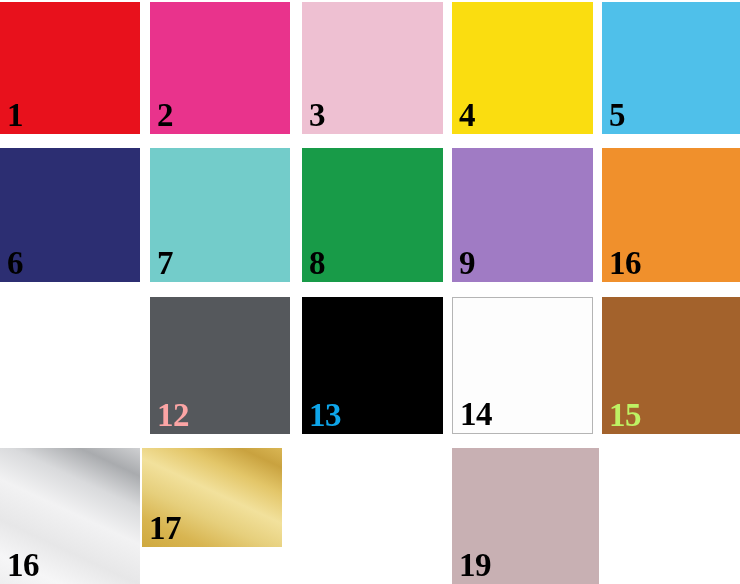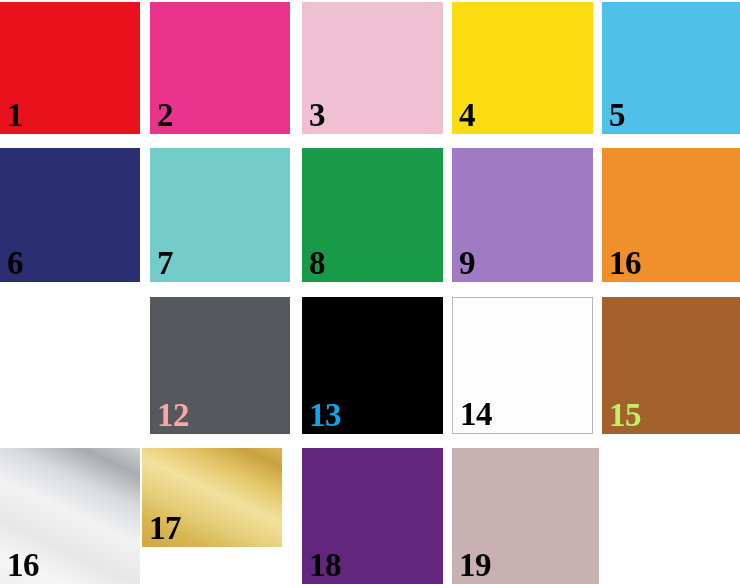--- a/index.html
+++ b/index.html
@@ -99,20 +99,17 @@
     </div>
     <div class="swatch" style="left: 602px; top: 297px; width: 138px; height: 137px; background: rgb(163, 98, 44);">
       <span class="swatch-label" style="color: #bef264;">15</span>
     </div>
     <div class="swatch" style="left: 0px; top: 448px; width: 140px; height: 136px; background: linear-gradient(205deg, rgb(207, 208, 210) 0%, rgb(169, 171, 174) 14%, rgb(217, 218, 220) 30%, rgb(242, 242, 243) 48%, rgb(231, 231, 232) 68%, rgb(246, 246, 247) 86%, rgb(238, 238, 239) 100%);">
       <span class="swatch-label" style="color: rgb(0, 0, 0);">16</span>
     </div>
     <div class="swatch" style="left: 142px; top: 448px; width: 140px; height: 99px; background: linear-gradient(205deg, rgb(217, 182, 84) 0%, rgb(201, 162, 63) 12%, rgb(227, 198, 105) 28%, rgb(242, 225, 156) 46%, rgb(230, 207, 124) 64%, rgb(216, 181, 81) 82%, rgb(207, 169, 63) 100%); padding-left: 33px;">
       <span class="swatch-label" style="color: rgb(0, 0, 0);">17</span>
     </div>
-    <div class="swatch" style="left: 302px; top: 448px; width: 141px; height: 136px; background: rgb(98, 39, 124);">
-      <span class="swatch-label" style="color: rgb(0, 0, 0);">18</span>
-    </div>
     <div class="swatch" style="left: 452px; top: 448px; width: 147px; height: 136px; background: rgb(200, 176, 179); text-align: right;">
       <span class="swatch-label" style="color: rgb(0, 0, 0);">19</span>
     </div>
     <div class="swatch empty" style="left: 602px; top: 448px; width: 138px; height: 136px; background: rgb(255, 255, 255);"></div>
   </div>
 
 </body></html>

